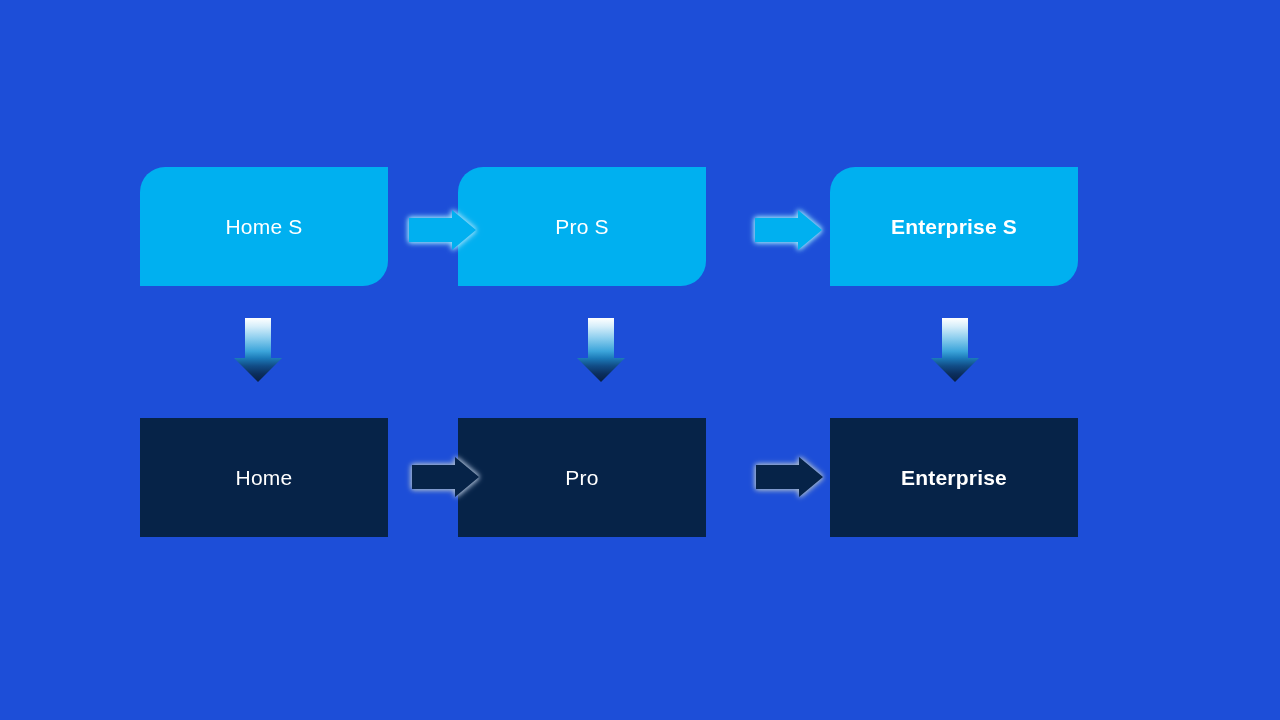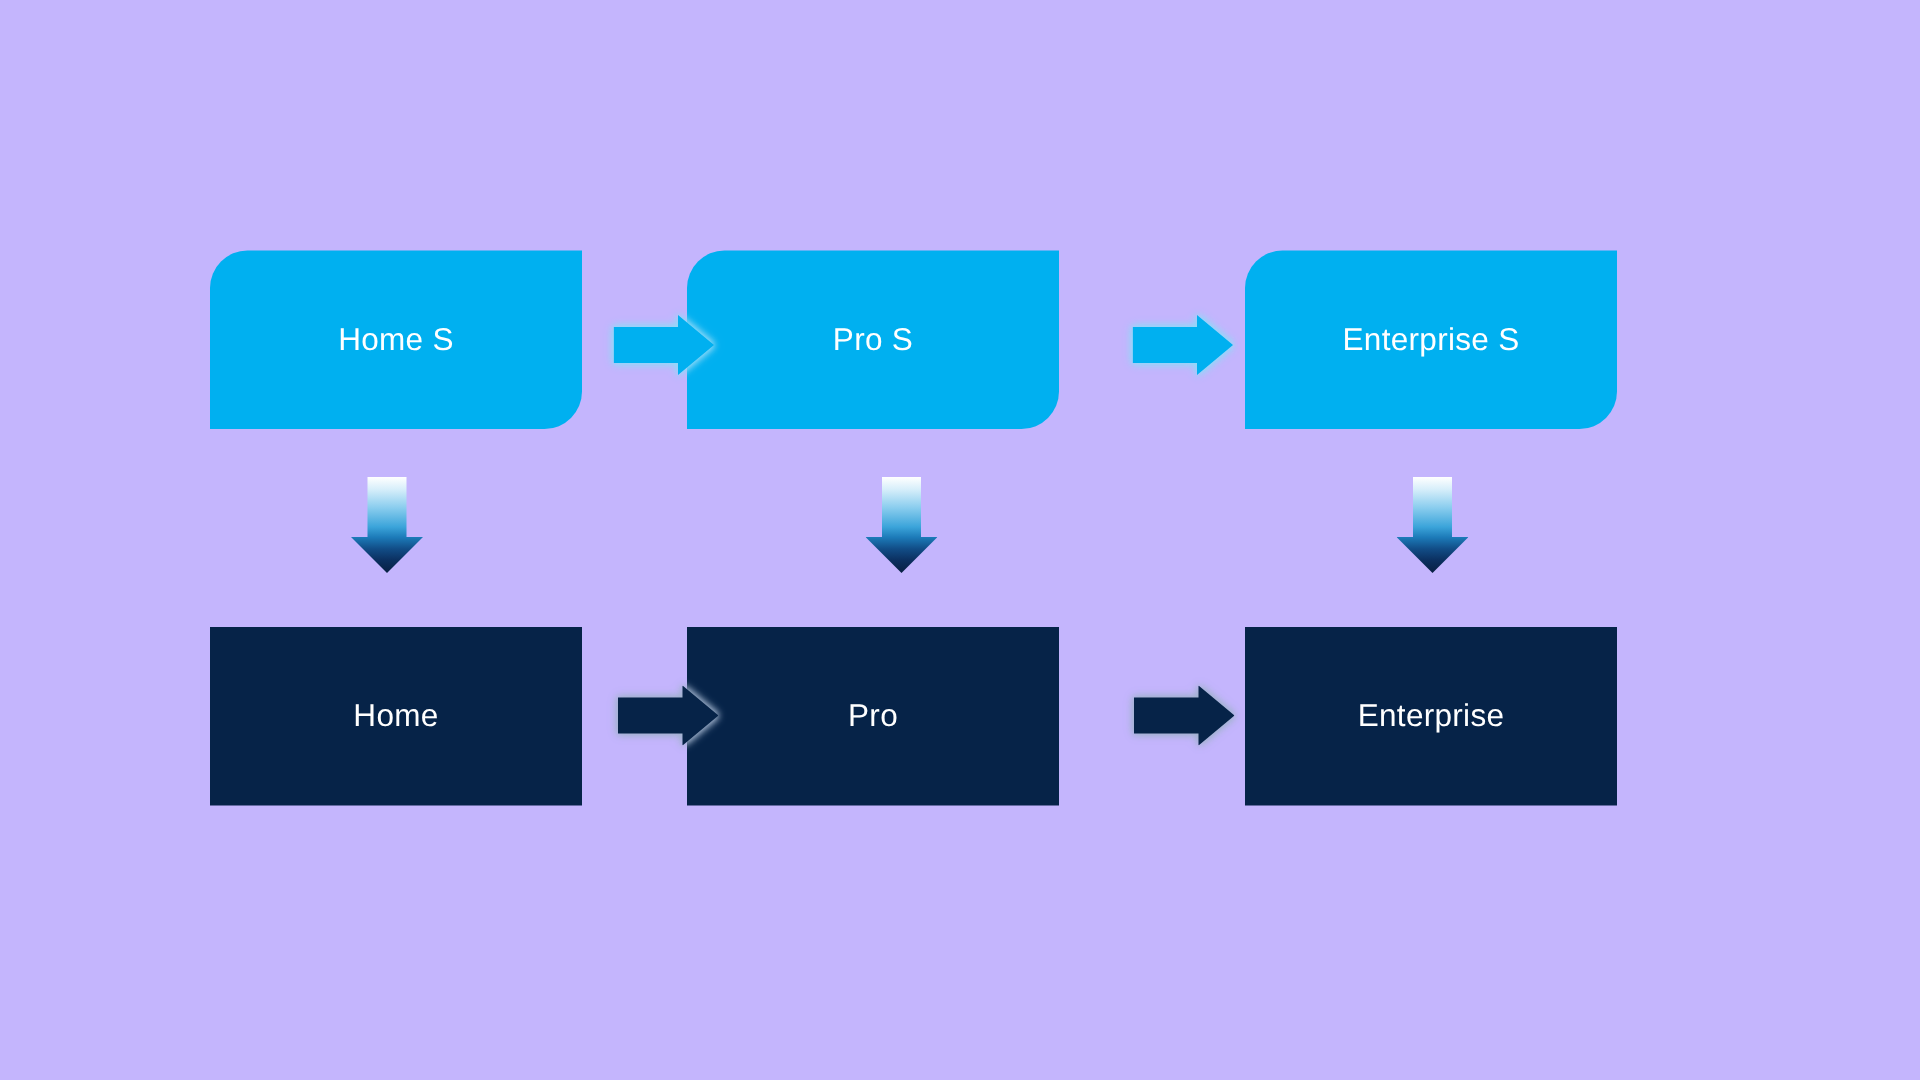--- a/index.html
+++ b/index.html
@@ -1,20 +1,20 @@
 <!DOCTYPE html>
 <html style="--cyan: #00B0F0; --navy: #062348; --label_text: #FFFFFF; --cyan_glow: #8FD9F8; --navy_glow: #9FB2CC; --down_gradient_top: #FFFFFF; --down_gradient_mid: #3BA4DA; --down_gradient_bottom: #081F42;"><head>
 <meta charset="utf-8">
 <style>
   html, body { margin: 0; padding: 0; background: #ffffff; }
   .stage {
     position: relative;
     width: 1280px;
     height: 720px;
-    background: #c4b5fd;
+    background: #1d4ed8;
     overflow: hidden;
     font-family: "Liberation Sans", sans-serif;
   }
   
   .box {
     position: absolute;
     width: 248px;
     height: 119px;
     display: flex;
     align-items: center;
@@ -27,21 +27,21 @@
     background: var(--cyan, #00B0F0);
     border-radius: 25px 0 25px 0;
   }
   .box.bottom-style {
     background: var(--navy, #062348);
   }
   .row-top    { top: 167px; }
   .row-bottom { top: 418px; }
   .col-1 { left: 140px; }
   .col-2 { left: 458px; }
-  .col-3 { left: 830px; }
+  .col-3 { left: 830px; font-weight: bold; }
 
   
   .harrow-wrap {
     position: absolute;
     width: 67px;
     height: 40px;
   }
   .harrow-wrap.cyan-glow {
     filter: drop-shadow(0 0 2.5px var(--cyan_glow, #8FD9F8)) drop-shadow(0 0 2.5px var(--cyan_glow, #8FD9F8));
   }

